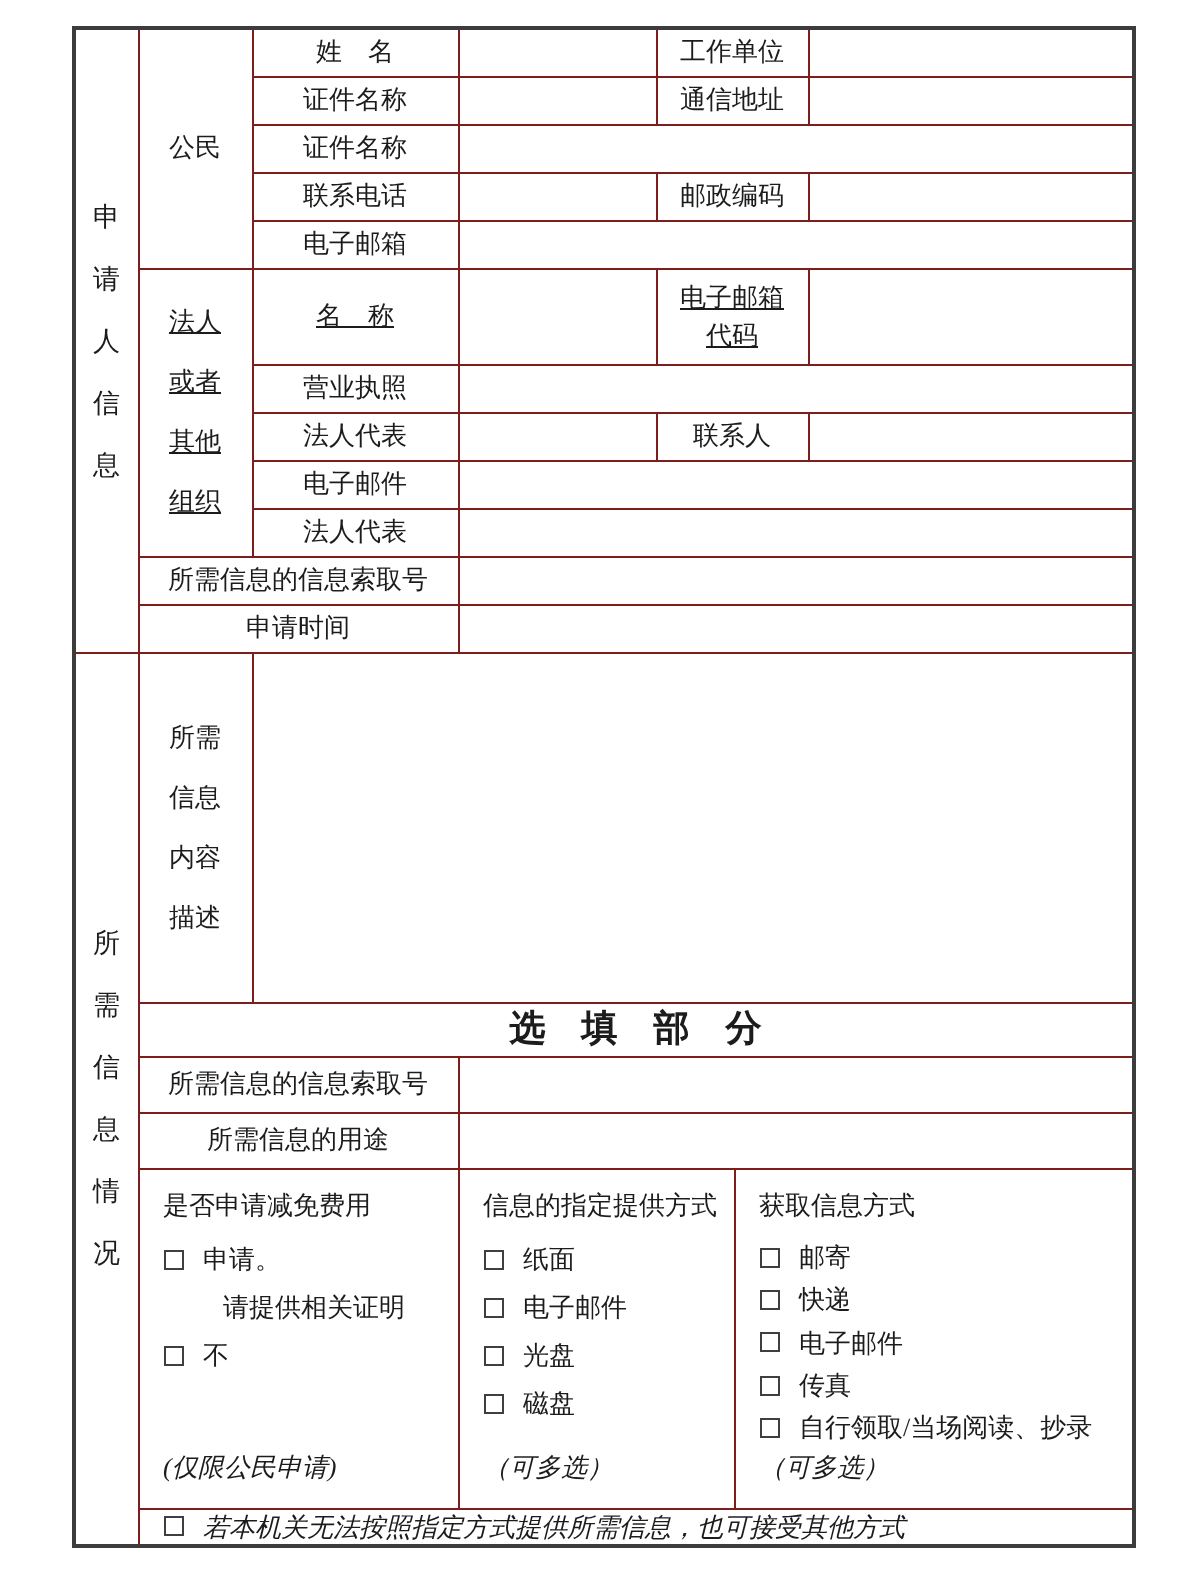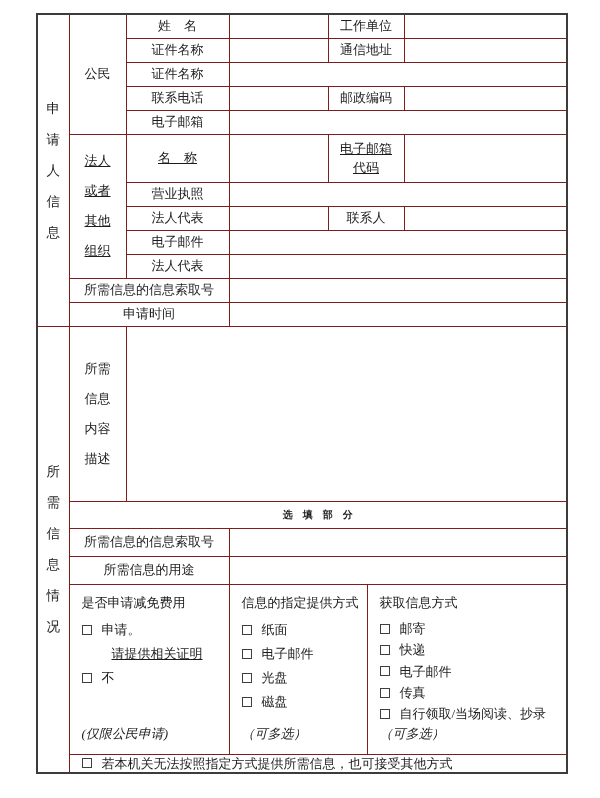--- a/index.html
+++ b/index.html
@@ -27,46 +27,46 @@
     padding: 0 2px;
     overflow: hidden;
     line-height: 1.35;
   }
   tr.h24 { height: 24px; }
   tr.h48 { height: 48px; text-decoration: underline; }
   tr.h175 { height: 175px; }
   tr.h27 { height: 27px; }
   tr.h28 { height: 28px; }
   tr.h170 { height: 170px; }
-  tr.h30 { height: 14px; }
+  tr.h30 { height: 14px; font-style: italic; }
 
   td.sec {
     white-space: pre-line;
     line-height: 31px;
     font-size: 13.5px;
     padding: 0;
   }
   td.stack { white-space: pre-line; line-height: 30px; }
   td.stack2 { white-space: pre-line; line-height: 19px; }
 
   td.header-cell {
     font-weight: bold;
-    font-size: 10px;
+    font-size: 18px;
   }
 
   td.chk-cell { vertical-align: top; padding: 0; }
   .chk-wrap {
     display: flex; flex-direction: column; align-items: flex-start;
     height: 166px;
     padding: 9px 2px 8px 12px;
     text-align: left;
   }
   .chk-title { margin-bottom: 7px; }
   .chk-row { display: flex; align-items: center; height: 24px; }
-  .chk-note { padding-left: 30px; height: 24px; display: flex; align-items: center; text-decoration: underline; }
+  .chk-note { padding-left: 30px; height: 24px; display: flex; align-items: center; }
   .chk-foot { margin-top: auto; font-style: italic; }
   .box {
     display: inline-block; width: 10px; height: 10px;
     border: 1px solid #3f3f3f; background: #ffffff;
     margin-right: 10px; flex: 0 0 auto;
   }
   .note-row {
     display: flex; align-items: center;
     text-align: left; padding-left: 12px; height: 100%;
   }

